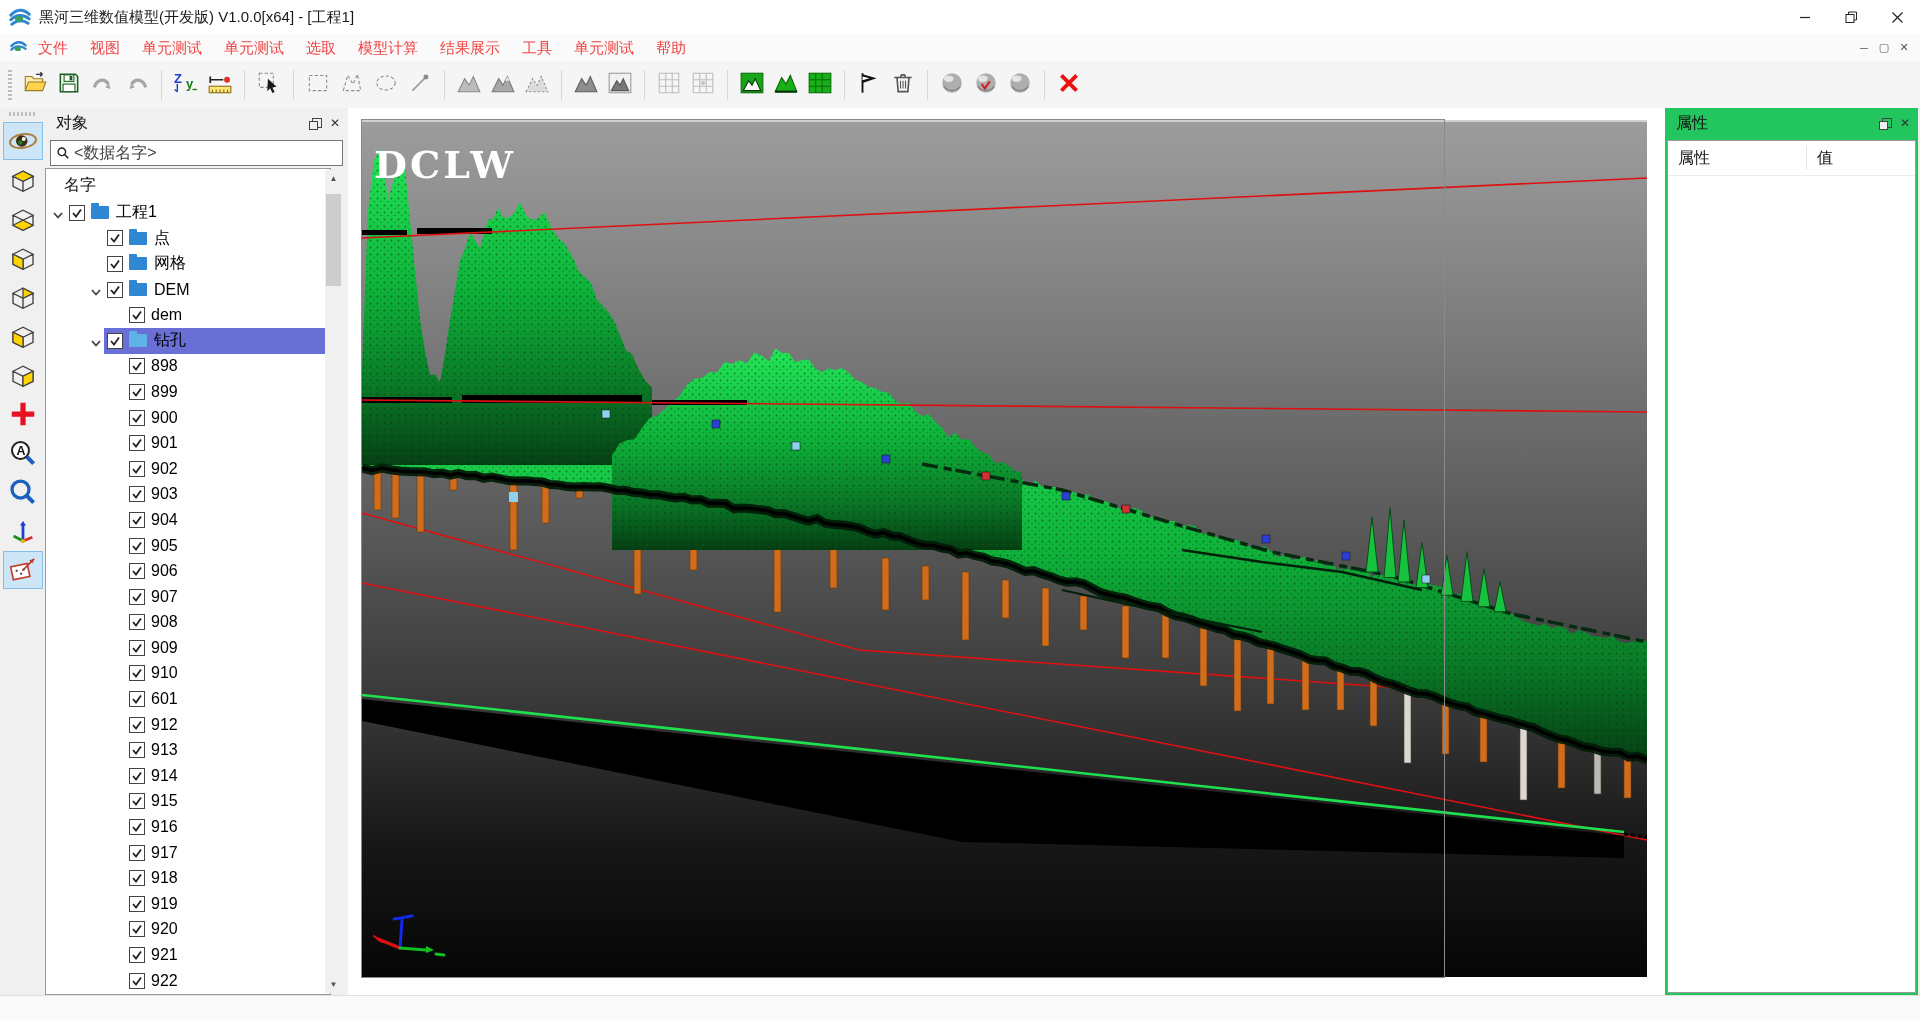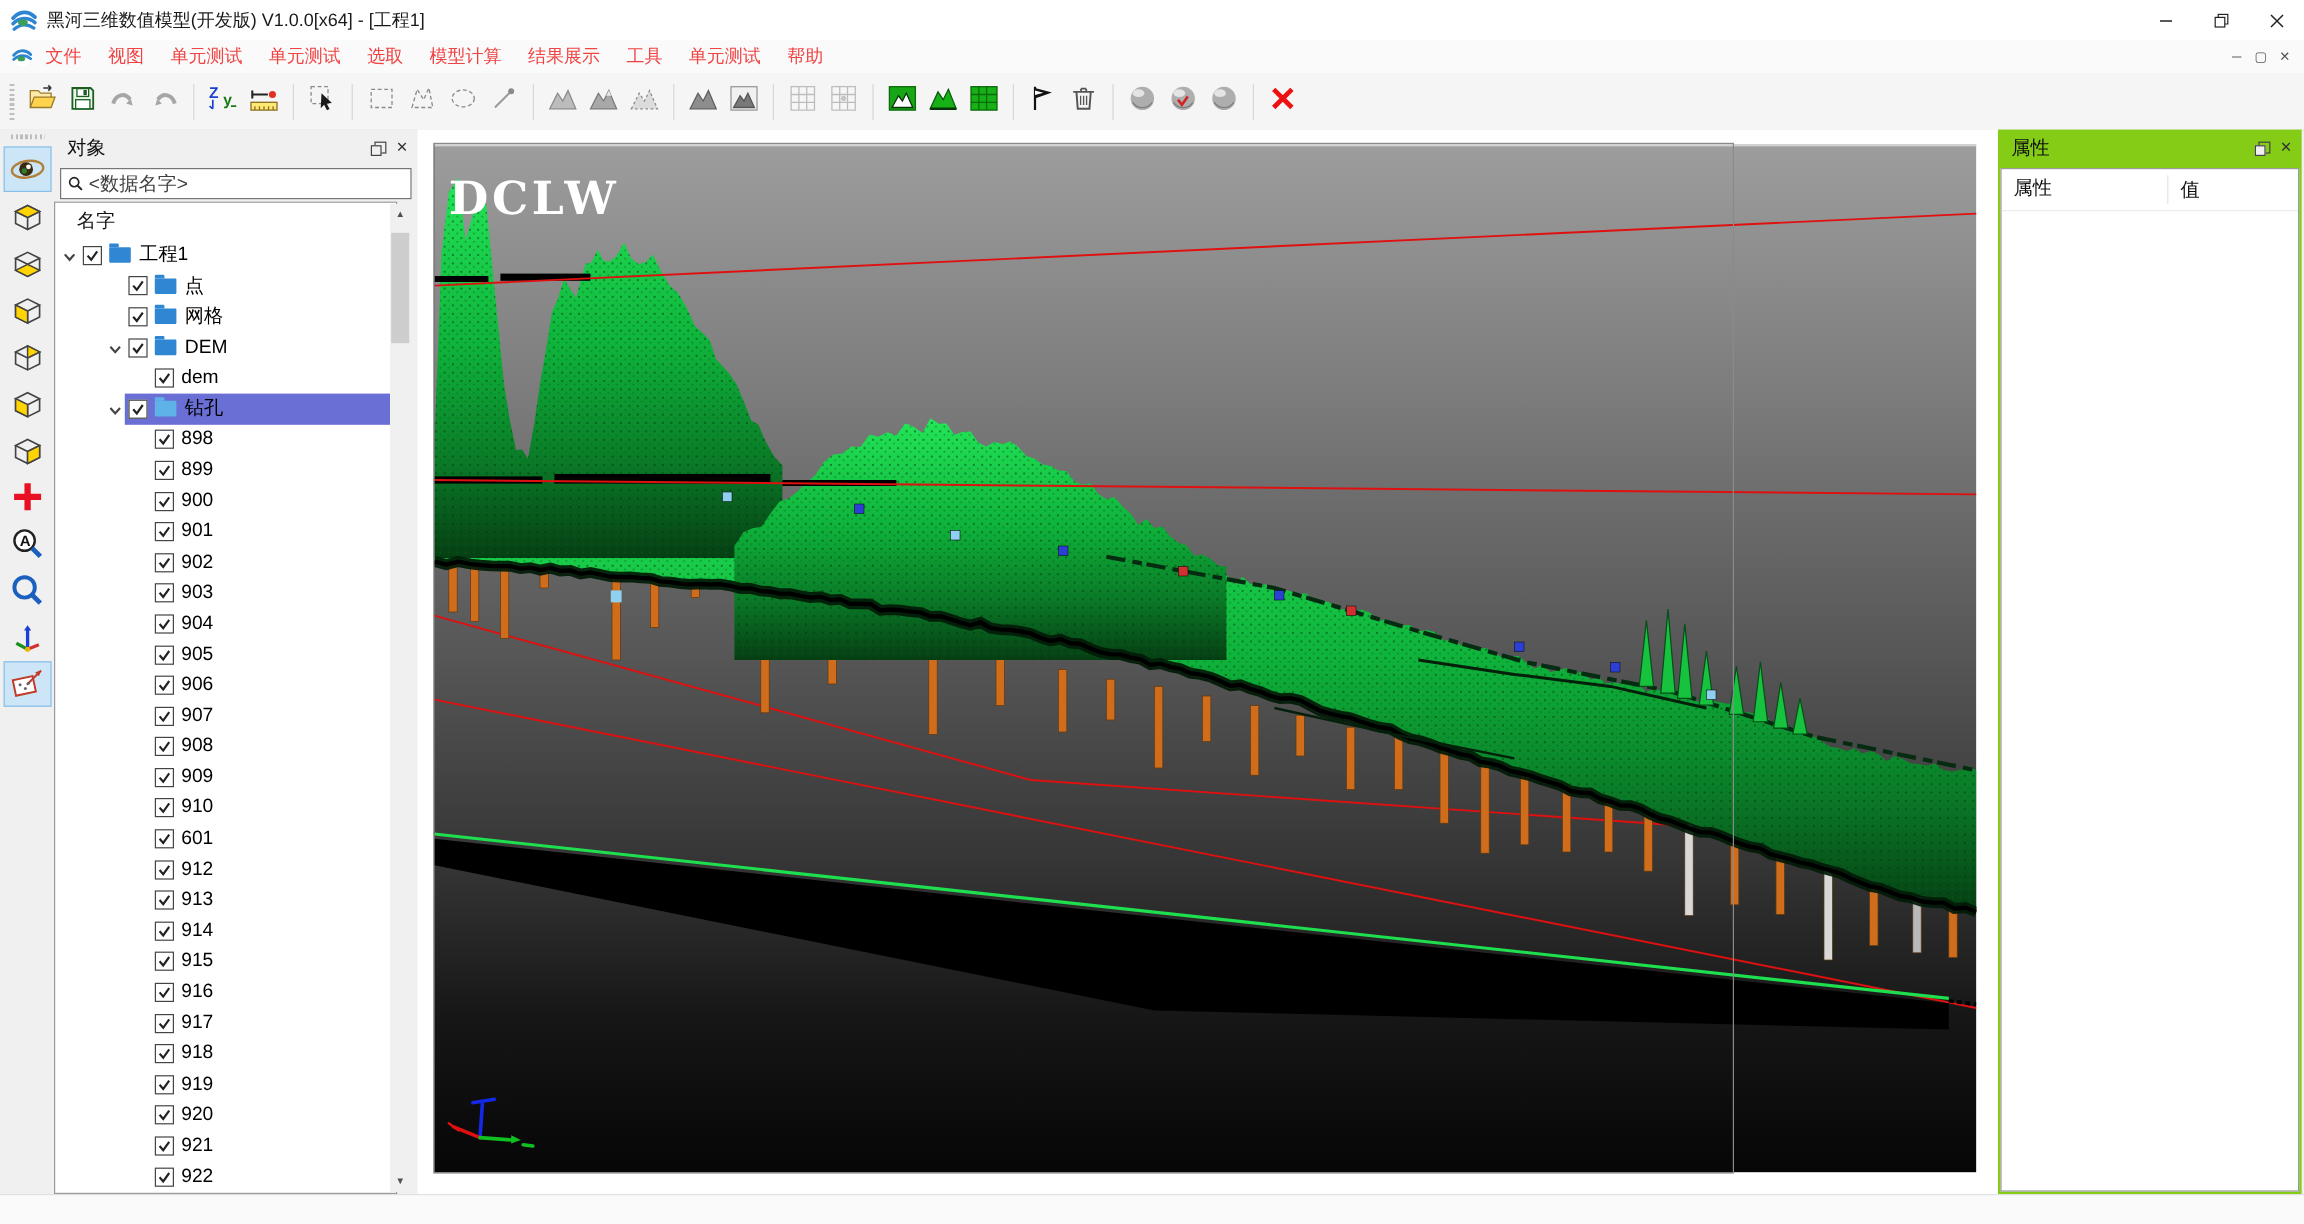--- a/index.html
+++ b/index.html
@@ -56,21 +56,21 @@
   .tree-row.sel .folder:before{background:#5fb2e8}
   .tlabel{position:relative;color:#000}
   
   #tree-scroll{position:absolute;right:6px;top:62px;width:17px;height:823px;background:#f0f0f0}
   .sb-btn{position:absolute;left:0;width:17px;height:17px;background:#f0f0f0;color:#505050;font-size:8px;display:flex;align-items:center;justify-content:center}
   #sb-thumb{position:absolute;left:1px;top:24px;width:15px;height:92px;background:#cdcdcd}
   
   #mdi-bg{left:348px;top:108px;width:1317px;height:887px;background:#ffffff}
   #viewport{left:362px;top:120px;width:1082px;height:857px;background:#000;outline:1px solid #8a8a8a}
   
-  #props-panel{left:1665px;top:108px;width:253px;height:887px;background:#84cc16}
+  #props-panel{left:1665px;top:108px;width:253px;height:887px;background:#22c55e}
   #props-table{position:absolute;left:2px;top:32px;width:249px;height:853px;background:#fff;border:1px solid #9a9a9a;box-sizing:border-box}
   #props-head{display:flex;height:34px;align-items:center;font-size:16px;border-bottom:1px solid #ececec}
   #props-col-attr{width:128px;padding-left:10px;border-right:1px solid #e4e4e4;height:24px;line-height:24px}
   #props-col-val{padding-left:10px}
   
   #statusbar{left:0;top:995px;width:1920px;height:25px;background:#fafafa;border-top:1px solid #e0e0e0;font-size:13px;color:#555;line-height:25px;padding-left:10px;box-sizing:border-box}
 </style>
 </head>
 <body>
 

